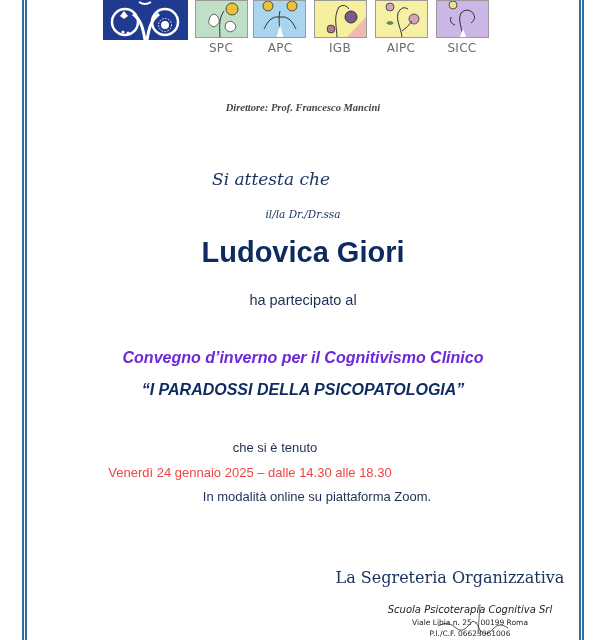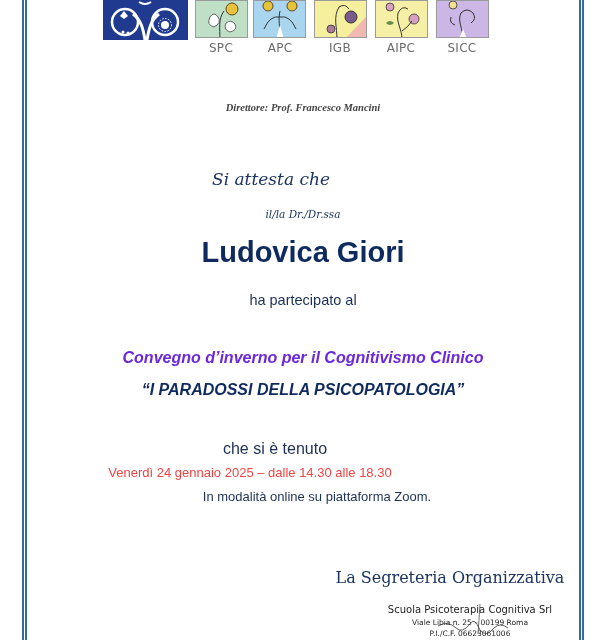--- a/index.html
+++ b/index.html
@@ -22,28 +22,28 @@
   .director { position: absolute; top: 102px; left: 0; width: 606px; text-align: center; font-family: "Liberation Serif", serif; font-style: italic; font-weight: bold; font-size: 10.5px; color: #444; }
 
   .attesta { position: absolute; top: 169px; left: 0; width: 542px; text-align: center; font-family: "DejaVu Serif", serif; font-style: italic; font-size: 17px; color: #1c3560; }
   .drdrssa { position: absolute; top: 208px; left: 0; width: 606px; text-align: center; font-family: "DejaVu Serif", serif; font-style: italic; font-size: 10.5px; color: #1c3560; }
   .name { position: absolute; top: 236px; left: 0; width: 606px; text-align: center; font-family: "Liberation Sans", sans-serif; font-weight: bold; font-size: 29px; color: #0f2a5e; }
   .partecipato { position: absolute; top: 292px; left: 0; width: 606px; text-align: center; font-size: 14.5px; color: #1c2f55; }
 
   .event-title { position: absolute; top: 349px; left: 0; width: 606px; text-align: center; font-weight: bold; font-style: italic; font-size: 16px; color: #6d28d9; }
   .event-subtitle { position: absolute; top: 381px; left: 0; width: 606px; text-align: center; font-weight: bold; font-style: italic; font-size: 16px; color: #0f2a5e; }
 
-  .held { position: absolute; top: 440px; left: 0; width: 550px; text-align: center; font-size: 16px; color: #1c2f55; }
+  .held { position: absolute; top: 440px; left: 0; width: 550px; text-align: center; font-size: 13px; color: #1c2f55; }
   .date { position: absolute; top: 465px; left: 0; width: 500px; text-align: center; font-size: 13px; color: #ef4444; }
   .mode { position: absolute; top: 489px; left: 0; width: 606px; text-align: center; font-size: 13px; color: #1c2f55; margin-left: 14px; }
 
   .secretariat { position: absolute; top: 568px; left: 330px; width: 240px; text-align: center; font-family: "DejaVu Serif", serif; font-size: 16px; color: #1c3560; }
 
   .stamp { position: absolute; top: 603px; left: 380px; width: 180px; text-align: center; color: #222; }
-  .stamp-name { font-family: "DejaVu Sans", sans-serif; font-size: 10px; line-height: 14px; }
+  .stamp-name { font-family: "DejaVu Sans", sans-serif; font-style: italic; font-size: 10px; line-height: 14px; }
   .stamp-addr { font-family: "DejaVu Sans", sans-serif; font-size: 7.5px; line-height: 11px; }
   .signature { position: absolute; top: 602px; left: 430px; width: 90px; height: 38px; pointer-events: none; }
 </style>
 </head>
 <body>
 
 <div class="border-line bl-1"></div>
 <div class="border-line bl-2"></div>
 <div class="border-line br-1"></div>
 <div class="border-line br-2"></div>

